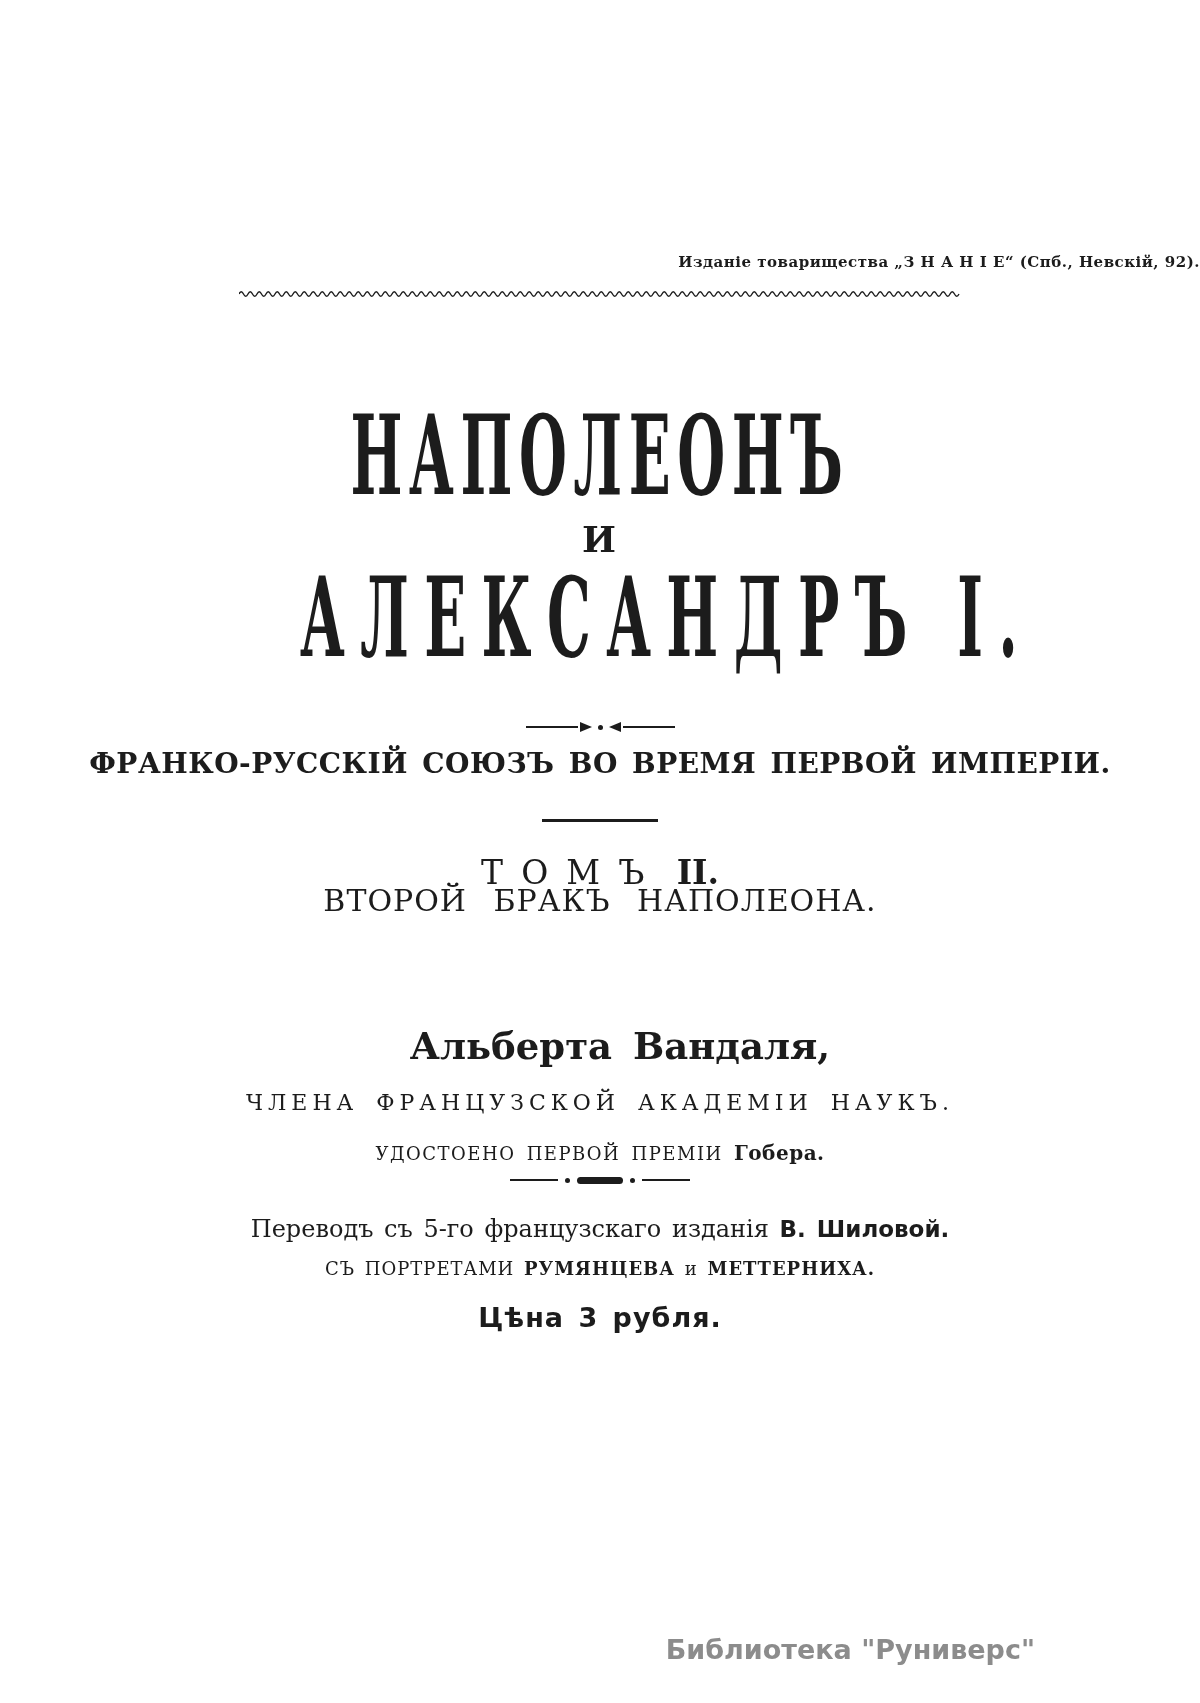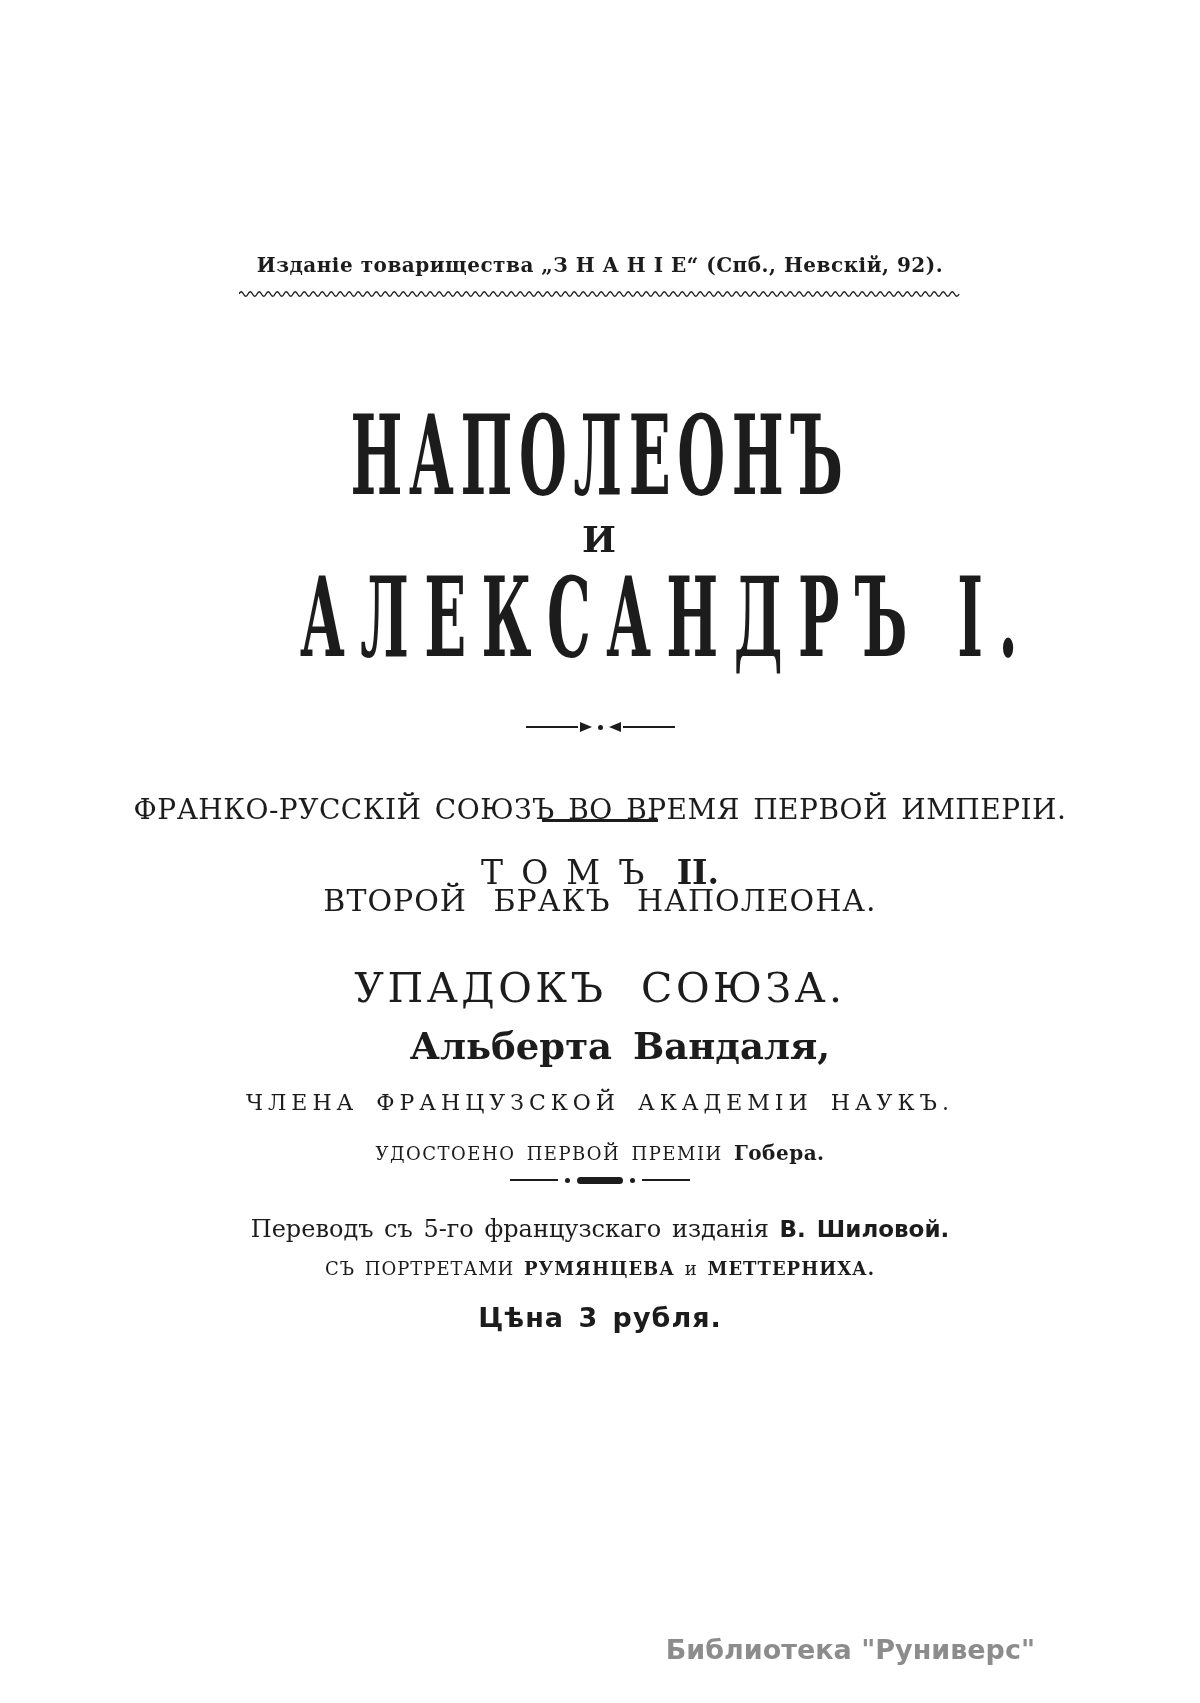--- a/index.html
+++ b/index.html
@@ -16,41 +16,41 @@
     position:relative;
     overflow:hidden;
   }
   .page{position:absolute;inset:0;}
   .line{
     position:absolute;left:0;width:100%;
     text-align:center;line-height:1.1;white-space:nowrap;
     color:var(--ink);
   }
   
-  .publisher{top:254px;font-size:20px;font-weight:bold;letter-spacing:0.5px;}
+  .publisher{top:254px;font-size:15px;font-weight:bold;letter-spacing:0.5px;text-align:right;}
   .wavy{position:absolute;top:289px;left:239px;width:722px;height:10px;}
   
   .title-big{
     font-size:110px;font-weight:bold;line-height:1.1;
     transform:scaleX(0.5);transform-origin:50% 50%;
   }
   .title1{top:395px;letter-spacing:0.12em;}
   .conj{top:520px;font-size:36px;font-weight:bold;letter-spacing:2px;}
   .title2{top:557px;letter-spacing:0.28em;}
   
   .divider1{position:absolute;top:721px;left:0;width:100%;height:12px;
     display:flex;align-items:center;justify-content:center;}
   .d1-seg{width:52px;height:2px;background:var(--ink);}
   .d1-tri-r{width:0;height:0;border-left:12px solid var(--ink);
     border-top:5px solid transparent;border-bottom:5px solid transparent;margin:0 6px 0 2px;}
   .d1-tri-l{width:0;height:0;border-right:12px solid var(--ink);
     border-top:5px solid transparent;border-bottom:5px solid transparent;margin:0 2px 0 6px;}
   .d1-dot{width:5px;height:5px;border-radius:50%;background:var(--ink);}
   
-  .subtitle{top:795px;font-size:28px;letter-spacing:0.5px;word-spacing:4px;}
+  .subtitle{top:749px;font-size:28px;letter-spacing:0.5px;word-spacing:4px;font-weight:bold;}
   .tom-rule{position:absolute;top:819px;left:542px;width:116px;height:3px;background:var(--ink);}
   
   .volume{top:855px;font-size:33px;}
   .vol-label{letter-spacing:0.55em;}
   .vol-number{font-weight:bold;margin-left:14px;}
   .ed1{top:884px;font-size:30px;letter-spacing:1px;word-spacing:16px;}
   .ed2{top:966px;font-size:41px;letter-spacing:3.5px;word-spacing:18px;}
   
   .author{top:1026px;font-size:37px;font-weight:bold;word-spacing:8px;padding-left:20px;}
   .affil{top:1091px;font-size:22px;letter-spacing:5px;word-spacing:6px;}
@@ -104,21 +104,20 @@
 
   <div class="line subtitle">ФРАНКО-РУССКІЙ СОЮЗЪ ВО ВРЕМЯ ПЕРВОЙ ИМПЕРІИ.</div>
 
   <div class="tom-rule"></div>
 
   <div class="line volume">
     <span class="vol-label">ТОМЪ</span><span class="vol-number">II.</span>
   </div>
 
   <div class="line ed1">ВТОРОЙ БРАКЪ НАПОЛЕОНА.</div>
-  <div class="line ed2">УПАДОКЪ СОЮЗА.</div>
 
   <div class="line author">Альберта Вандаля,</div>
   <div class="line affil">ЧЛЕНА ФРАНЦУЗСКОЙ АКАДЕМІИ НАУКЪ.</div>
 
   <div class="line award">
     <span>УДОСТОЕНО ПЕРВОЙ ПРЕМІИ</span>
     <span class="bold-name">Гобера.</span>
   </div>
 
   <div class="divider2">

